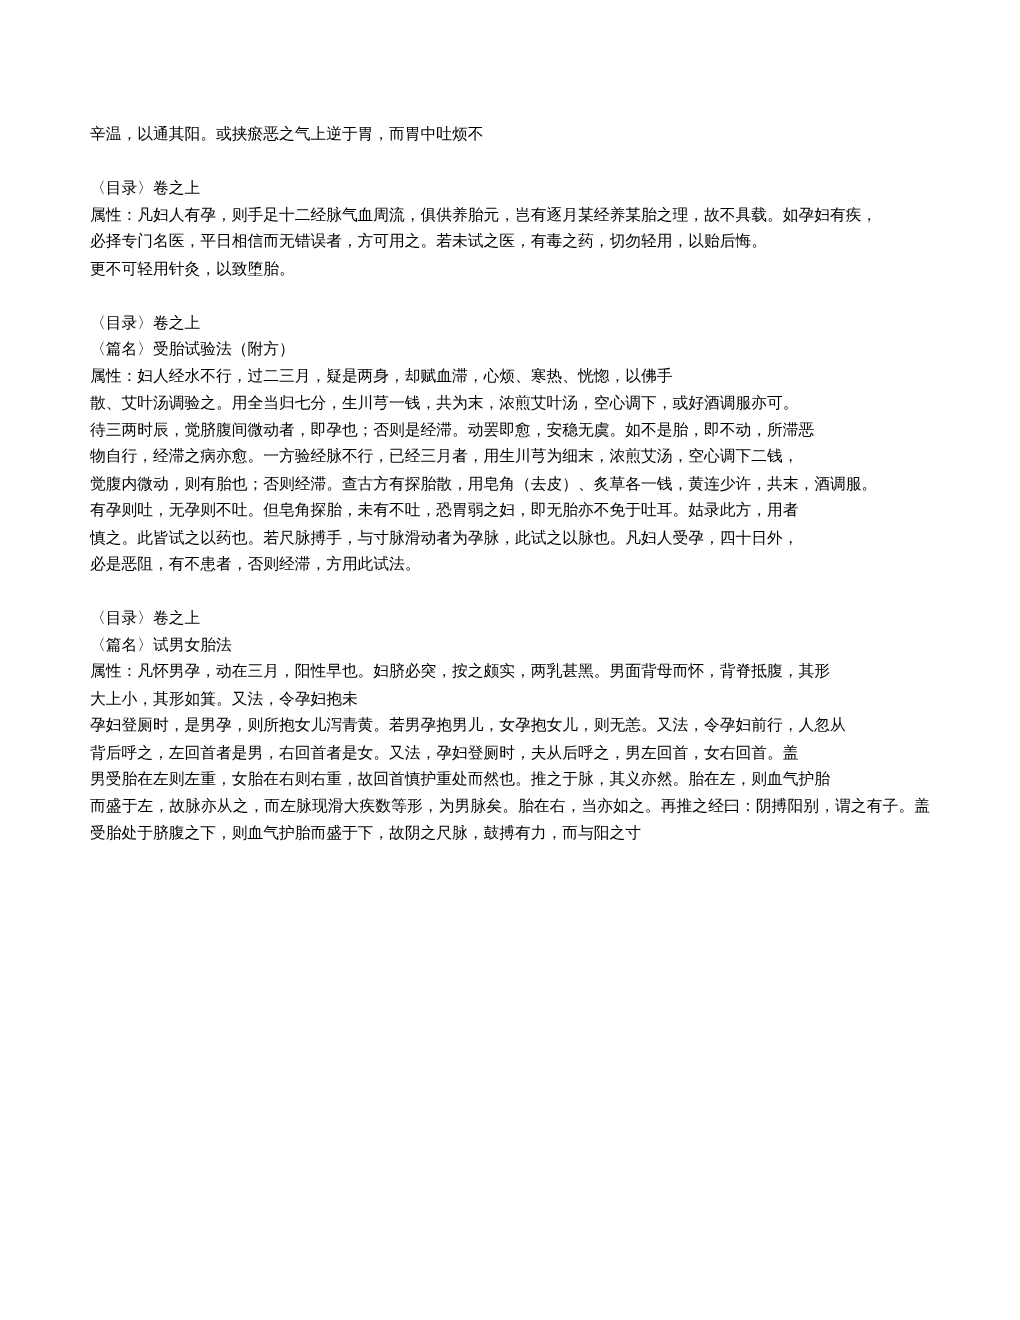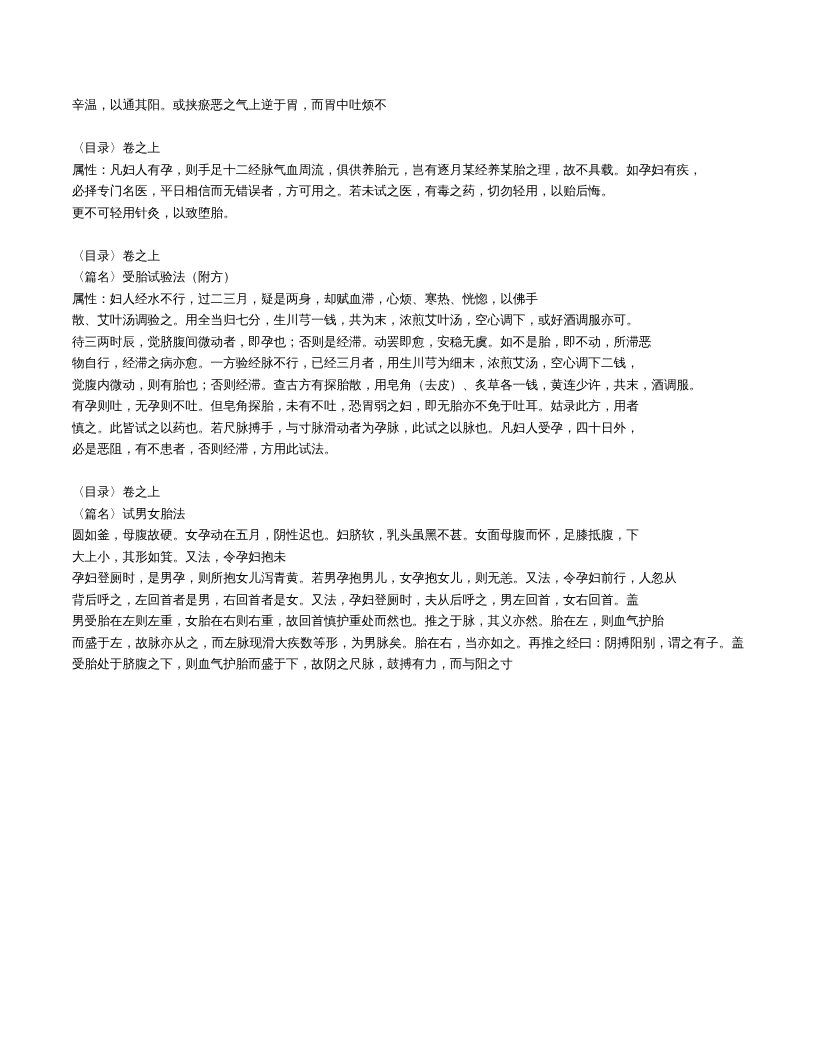--- a/index.html
+++ b/index.html
@@ -23,21 +23,20 @@
   .doc-body {
     font-size: 12.6px;
     line-height: 21.5px;
     text-align: justify;
     text-justify: inter-ideograph;
   }
   .para {
     margin: 0;
     padding: 0;
     white-space: normal;
-    font-family: Liberation Mono, monospace;
   }
   .blank {
     height: 21.5px;
   }
   .section {
     margin: 0;
   }
 </style>
 </head>
 <body>
@@ -71,21 +70,21 @@
       <p class="para">有孕则吐，无孕则不吐。但皂角探胎，未有不吐，恐胃弱之妇，即无胎亦不免于吐耳。姑录此方，用者</p>
       <p class="para">慎之。此皆试之以药也。若尺脉搏手，与寸脉滑动者为孕脉，此试之以脉也。凡妇人受孕，四十日外，</p>
       <p class="para">必是恶阻，有不患者，否则经滞，方用此试法。</p>
     </div>
 
     <div class="blank"></div>
 
     <div class="section">
       <p class="para">〈目录〉卷之上</p>
       <p class="para">〈篇名〉试男女胎法</p>
-      <p class="para">圆如釜，母腹故硬。女孕动在五月，阴性迟也。妇脐软，乳头虽黑不甚。女面母腹而怀，足膝抵腹，下</p>
+      <p class="para">属性：凡怀男孕，动在三月，阳性早也。妇脐必突，按之颇实，两乳甚黑。男面背母而怀，背脊抵腹，其形</p>
       <p class="para">大上小，其形如箕。又法，令孕妇抱未</p>
       <p class="para">孕妇登厕时，是男孕，则所抱女儿泻青黄。若男孕抱男儿，女孕抱女儿，则无恙。又法，令孕妇前行，人忽从</p>
       <p class="para">背后呼之，左回首者是男，右回首者是女。又法，孕妇登厕时，夫从后呼之，男左回首，女右回首。盖</p>
       <p class="para">男受胎在左则左重，女胎在右则右重，故回首慎护重处而然也。推之于脉，其义亦然。胎在左，则血气护胎</p>
       <p class="para">而盛于左，故脉亦从之，而左脉现滑大疾数等形，为男脉矣。胎在右，当亦如之。再推之经曰：阴搏阳别，谓之有子。盖受胎处于脐腹之下，则血气护胎而盛于下，故阴之尺脉，鼓搏有力，而与阳之寸</p>
     </div>
 
   </div>
 </div>
 

